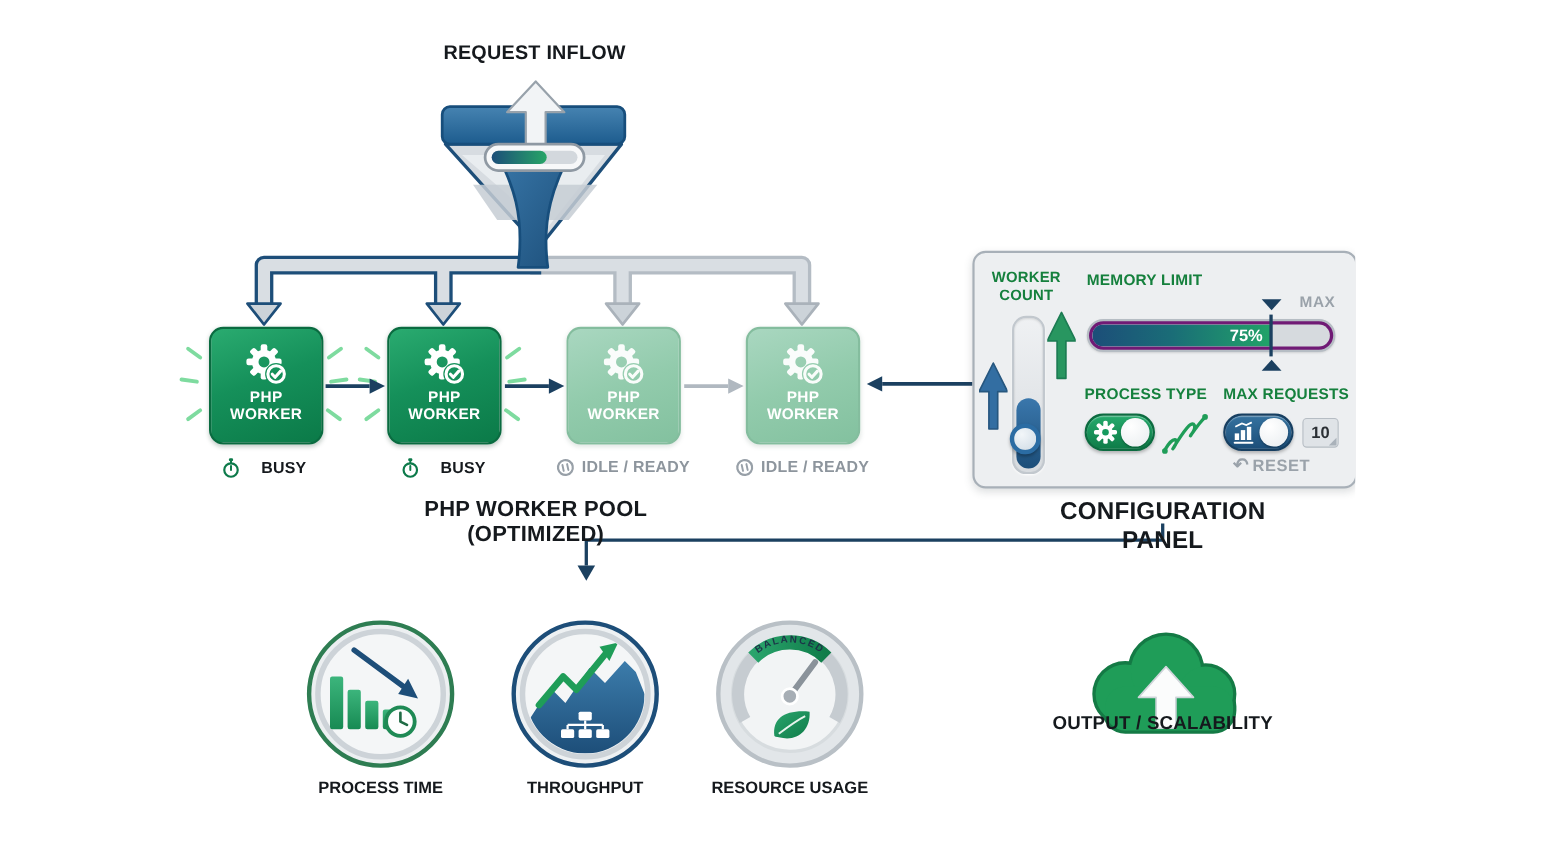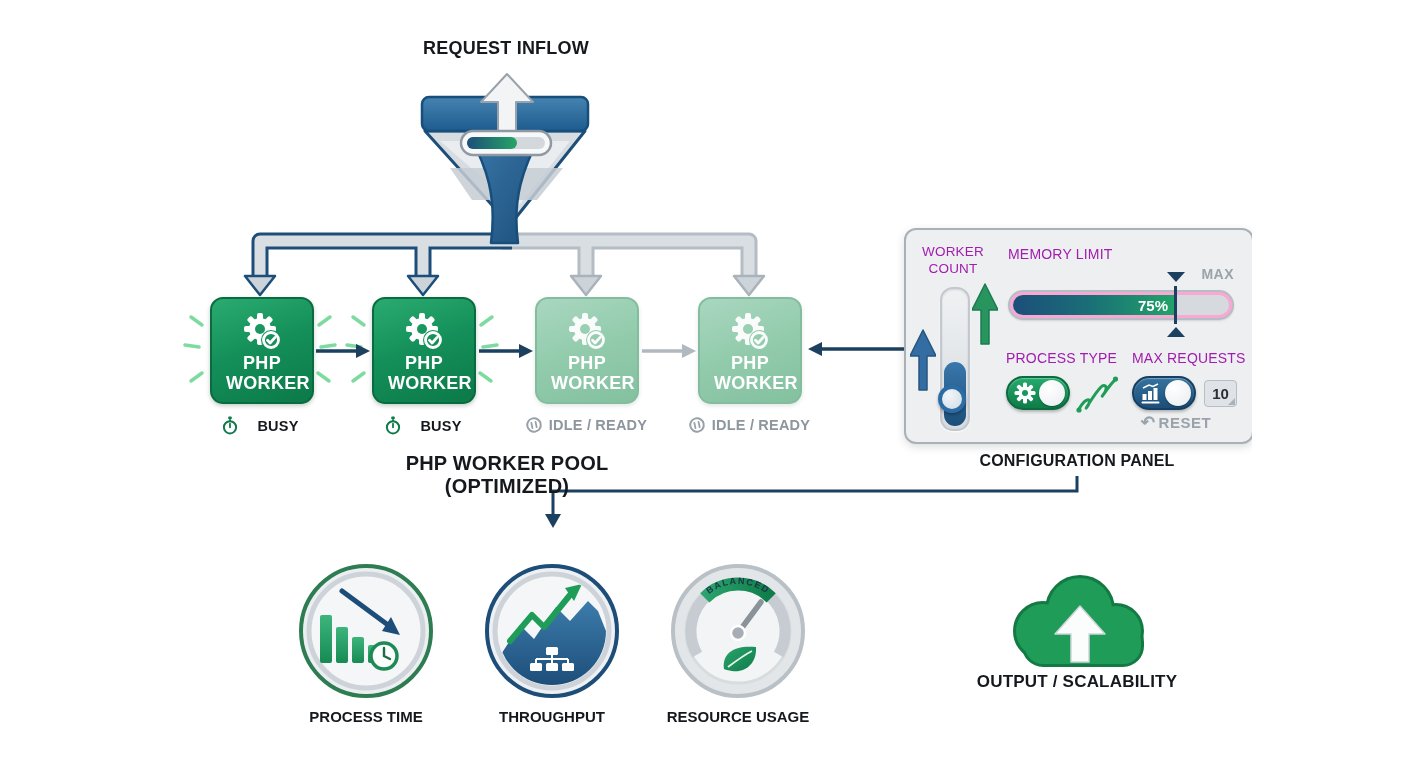--- a/index.html
+++ b/index.html
@@ -1,69 +1,68 @@
 <!DOCTYPE html>
 <html><head>
 <meta charset="utf-8">
 <style>
   html,body{margin:0;padding:0;background:#fff;}
   #stage{
     position:relative;width:1232px;height:768px;background:#fff;overflow:hidden;
     font-family:"Liberation Sans", sans-serif;
-    margin-left:20px;
   }
   .abs{position:absolute;}
   .h{font-weight:700;color:#15191d;letter-spacing:.2px;}
   .center{text-align:center;}
   
   .worker{
     position:absolute;top:297px;width:100px;height:103px;border-radius:13px;
     display:flex;flex-direction:column;align-items:center;justify-content:flex-start;
   }
   .worker.busy{
     background:linear-gradient(160deg,#2aab70 0%,#15905a 45%,#0b7a48 100%);
     border:2.5px solid #0a6b40;box-shadow:0 2px 4px rgba(20,60,40,.25);
   }
   .worker.idle{
     background:linear-gradient(160deg,#a9d7c0 0%,#92cbac 50%,#83c19f 100%);
     border:2.5px solid #84bd9e;box-shadow:0 2px 4px rgba(90,120,105,.18);
   }
   .worker .wlabel{
-    width:72px;text-align:center;font-weight:700;color:#fff;font-size:18px;line-height:1.12;
+    width:72px;text-align:center;font-weight:700;color:#fff;font-size:14px;line-height:1.12;
     margin-top:-6px;letter-spacing:.3px;
   }
   .status{
     position:absolute;top:416px;width:150px;display:flex;align-items:center;justify-content:center;gap:6px;
     font-weight:700;font-size:14.5px;letter-spacing:.2px;
   }
   .status.busy{color:#15191d;gap:18px;}
   .status.idle{color:#8d959d;}
   
   #panel{
     position:absolute;left:884px;top:228px;width:346px;height:212px;border-radius:12px;
     background:#edeff1;border:2px solid #a8b0b8;box-shadow:0 3px 8px rgba(60,70,80,.18);
   }
-  .plabel{position:absolute;font-weight:400;font-size:13.5px;color:#a21caf;letter-spacing:.2px;}
+  .plabel{position:absolute;font-weight:700;font-size:13.5px;color:#15803d;letter-spacing:.2px;}
   #wc-track{
     position:absolute;left:34px;top:57px;width:26px;height:140px;border-radius:13px;
     background:linear-gradient(#eff1f3,#d8dce0);border:2px solid #c2c8ce;
     box-shadow:inset 0 1px 2px rgba(0,0,0,.12), 0 1px 2px rgba(255,255,255,.9);
   }
   #wc-fill{
     position:absolute;left:2px;right:2px;top:52%;bottom:3px;border-radius:11px;
     background:linear-gradient(#3a77ac,#1c4e79);
   }
   #wc-knob{
     position:absolute;left:32px;top:155px;width:28px;height:28px;border-radius:50%;
     background:radial-gradient(circle at 35% 30%,#f2f6f9,#cfdbe5);
     border:4px solid #2b6ca3;box-shadow:0 2px 3px rgba(0,0,0,.3);box-sizing:border-box;
   }
   #mem-bar{
     position:absolute;left:102px;top:60px;width:226px;height:30px;border-radius:15px;
-    background:#f9a8d4;border:2px solid #b6bdc4;box-sizing:border-box;
+    background:#701a75;border:2px solid #b6bdc4;box-sizing:border-box;
     box-shadow:0 1px 2px rgba(0,0,0,.12);
   }
   #mem-track{
     position:absolute;left:3px;right:3px;top:3px;bottom:3px;border-radius:10px;overflow:hidden;
     background:#d6dade;
   }
   #mem-fill{
     position:absolute;left:0;top:0;bottom:0;width:75%;
     background:linear-gradient(90deg,#1c4e79 0%,#1a6d77 45%,#21a368 100%);
     display:flex;align-items:center;justify-content:flex-end;
@@ -366,21 +365,21 @@
       </svg>
       <div class="knob"></div>
     </div>
     <div id="req-value">10</div>
 
     <div id="reset">
       <span class="undo">↶</span><span>RESET</span>
     </div>
   </div>
 
-  <div class="abs h center" style="left:927px;top:452px;width:260px;font-size:16px;">CONFIGURATION PANEL</div>
+  <div class="abs h center" style="left:927px;top:452px;width:260px;font-size:22px;">CONFIGURATION PANEL</div>
 
 
   <svg class="abs" width="140" height="140" viewBox="0 0 140 140" style="left:276px;top:561px;">
     <defs>
       <linearGradient id="rtBar" x1="0" y1="0" x2="0" y2="1">
         <stop offset="0" stop-color="#3cb57c"></stop>
           <stop offset="1" stop-color="#178a53"></stop>
       </linearGradient>
     </defs>
     <circle cx="70" cy="70" r="65" fill="#eceff1" stroke="#2e7d52" stroke-width="4"></circle>
@@ -459,15 +458,15 @@
       <rect x="30" y="56" width="116" height="40" rx="18"></rect>
     </g>
     <g fill="#1f9d58">
       <circle cx="48" cy="63" r="27"></circle>
         <circle cx="85" cy="42" r="32"></circle>
         <circle cx="121" cy="63" r="25"></circle>
       <rect x="30" y="56" width="116" height="40" rx="18"></rect>
     </g>
     <polygon points="76,94 76,66 60,66 85,38 110,66 94,66 94,94" fill="#fbfcfc" stroke="#cfd5da" stroke-width="1.5" stroke-linejoin="round"></polygon>
   </svg>
-  <div class="abs h center" style="left:932px;top:672px;width:250px;font-size:17px;">OUTPUT / SCALABILITY</div>
+  <div class="abs h center" style="left:932px;top:648px;width:250px;font-size:17px;">OUTPUT / SCALABILITY</div>
 
 </div>
 
 </body></html>

